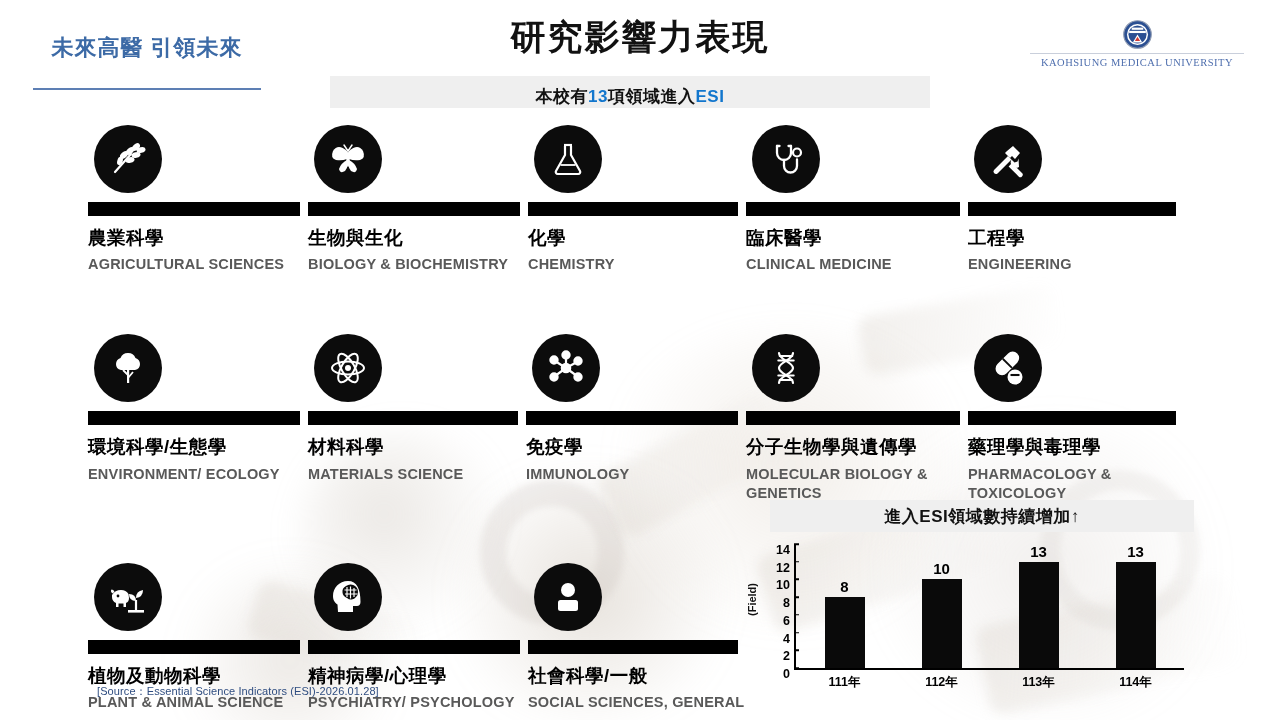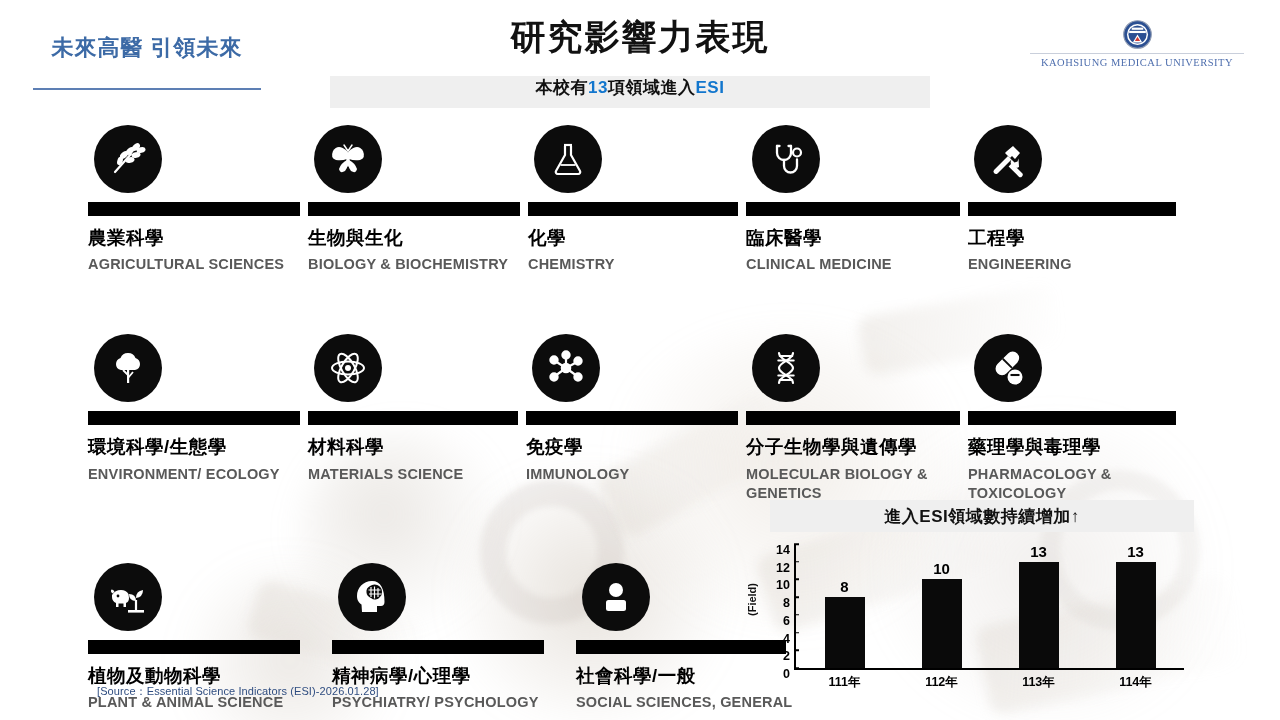--- a/index.html
+++ b/index.html
@@ -42,21 +42,21 @@
     position:absolute;left:33px;top:33px;width:228px;
     color:#3c6aa6;font-size:22px;font-weight:bold;letter-spacing:1px;
     border-bottom:2.5px solid #5d7fb4;padding-bottom:25px;text-align:center;
   }
   .main-title{
     position:absolute;left:0;top:14px;width:1280px;text-align:center;
     font-size:35px;font-weight:bold;color:#111;letter-spacing:2px;
   }
   .sub-banner{
     position:absolute;left:330px;top:76px;width:600px;height:32px;
-    background:#efefef;display:flex;align-items:flex-start;justify-content:center;
+    background:#efefef;display:flex;align-items:flex-end;justify-content:center;
   }
   .sub-banner .txt{font-size:17px;font-weight:bold;color:#111;letter-spacing:.5px;}
   .sub-banner .hl{color:#1276cd;}
 
   
   .logo{position:absolute;right:34px;top:20px;width:218px;text-align:center;}
   .logo .row{display:flex;align-items:center;justify-content:center;gap:7px;}
   .logo .mark{width:29px;height:29px;flex:0 0 29px;}
   .logo .cname{font-size:25px;font-weight:bold;color:#1a1a1a;letter-spacing:1.5px;
     font-family:"DejaVu Sans","Liberation Sans",sans-serif;line-height:1;}
@@ -340,21 +340,21 @@
             <path d="M22.5 27 h9" stroke="#0c0c0c" stroke-width="2.1"></path>
           </svg>
         </div>
           </div>
         <div class="bar"></div>
         <div class="cn">藥理學與毒理學</div>
         <div class="en">PHARMACOLOGY &amp; TOXICOLOGY</div>
       </div>
     </div>
 
-    <div class="grid-row row3" style="margin-top:53px;gap:24px;">
+    <div class="grid-row row3" style="margin-top:53px;">
 
       <div class="card c0">
         <div class="icon-wrap">
             <div class="circle">
           <svg width="40" height="40" viewBox="0 0 40 40" fill="#fff">
             <path d="M4 18 q3 -5 9 -5 q5 0 7.5 4 l.5 4 q0 4 -3 5 v4 h-2.5 v-3.5 h-5 V30 H8 v-4 q-4 -2 -4 -6 Z"></path>
             <path d="M4.5 16.5 q-2.5 -2 -1 -4 q2 0 3 2.2 Z"></path>
             <circle cx="10" cy="19" r="1.4" fill="#0c0c0c"></circle>
             <path d="M28 34 v-11" stroke="#fff" stroke-width="2.2" fill="none"></path>
             <path d="M28 24 q-7 0 -7 -7 q7 0 7 7 Z"></path>

